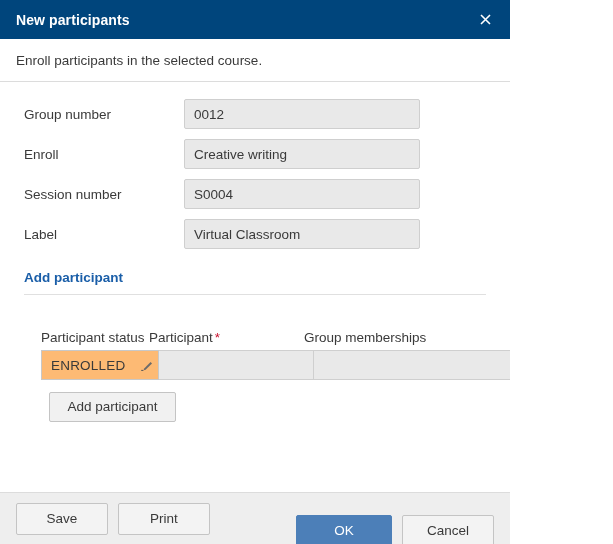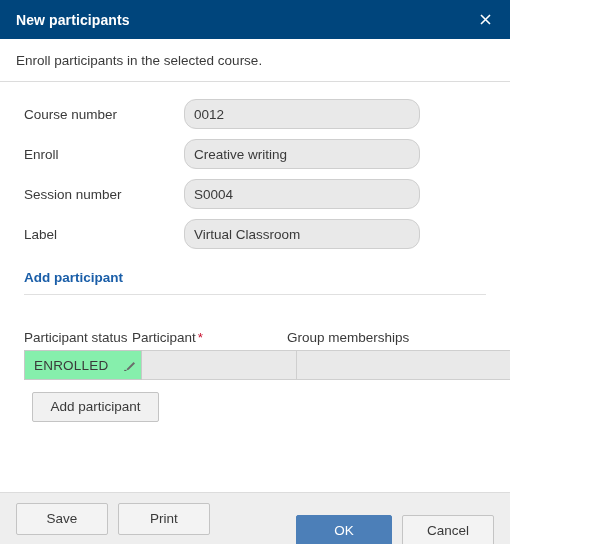--- a/index.html
+++ b/index.html
@@ -89,21 +89,21 @@
     font-size: 13.5px;
     color: #3a3a3a;
     padding-left: 8px;
     box-sizing: border-box;
   }
   .form-field {
     width: 236px;
     height: 30px;
     background: #e9e9e9;
     border: 1px solid #cfcfcf;
-    border-radius: 12px;
+    border-radius: 2px;
     box-sizing: border-box;
     display: flex;
     align-items: center;
     padding: 0 9px;
     font-size: 13.5px;
     color: #3a3a3a;
   }
 
   
   .section {
@@ -119,20 +119,21 @@
   .section-divider {
     height: 1px;
     background: #e0e0e0;
     margin: 0 8px 0 8px;
   }
 
   
   .ptable {
     margin-top: 13px;
     padding-left: 8px;
+    margin-left: 17px;
   }
   .ptable-head {
     display: flex;
     align-items: flex-end;
     height: 42px;
   }
   .th {
     font-size: 13.5px;
     color: #3a3a3a;
     line-height: 17px;
@@ -157,21 +158,21 @@
     height: 30px;
     box-sizing: border-box;
     display: flex;
     align-items: center;
     font-size: 13.5px;
     color: #3a3a3a;
   }
   .cell-status {
     width: 118px;
     flex: 0 0 118px;
-    background: #86efac;
+    background: #fdba74;
     border: 1px solid #c8c8c8;
     padding: 0 4px 0 9px;
     justify-content: space-between;
   }
   .cell-participant {
     width: 155px;
     flex: 0 0 155px;
     background: #e9e9e9;
     border: 1px solid #cfcfcf;
     border-left: none;
@@ -281,21 +282,21 @@
     </span>
   </div>
 
   <div class="description-bar">
     <span class="description-text">Enroll participants in the selected course.</span>
   </div>
 
   <div class="body">
 
     <div class="form-row">
-      <span class="form-label">Course number</span>
+      <span class="form-label">Group number</span>
       <div class="form-field">0012</div>
     </div>
 
     <div class="form-row">
       <span class="form-label">Enroll</span>
       <div class="form-field">Creative writing</div>
     </div>
 
     <div class="form-row">
       <span class="form-label">Session number</span>

